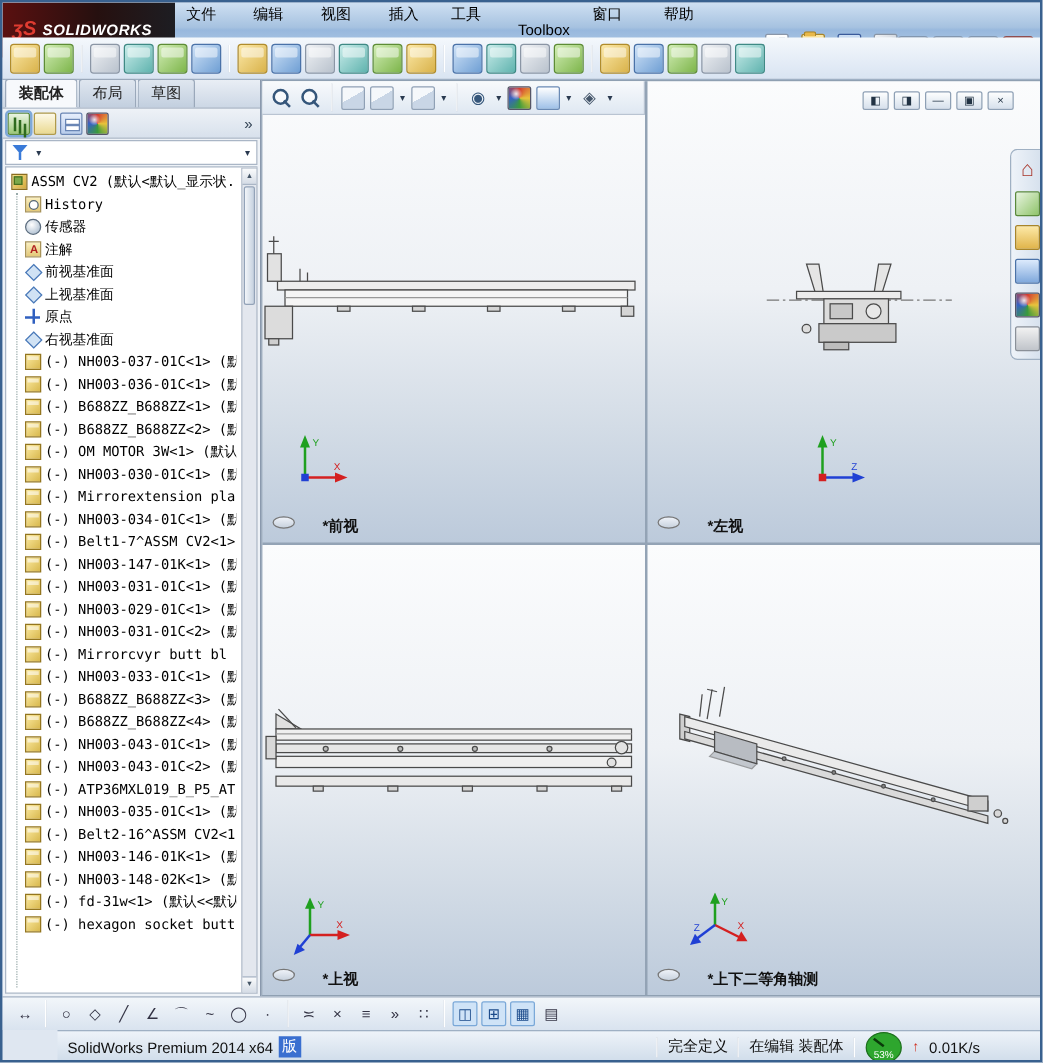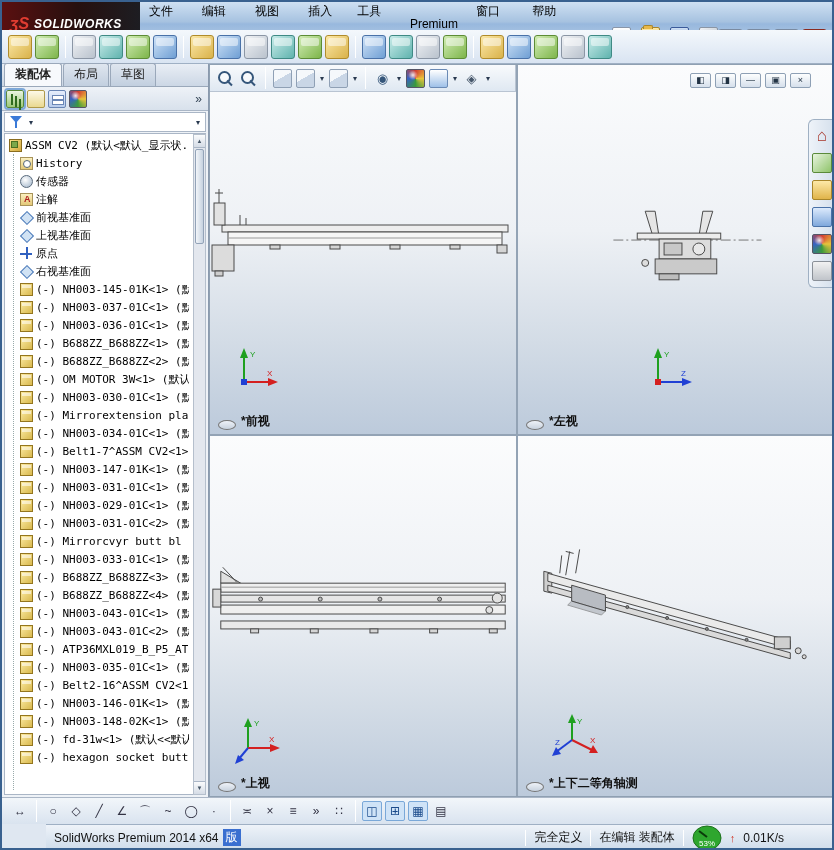--- a/index.html
+++ b/index.html
@@ -129,21 +129,21 @@
 
   
   #viewport { position:absolute; top:62px; left:207px; width:627px; height:733px;
     background:#93a3b5; border:1px solid #8fa0b2; }
   .quadrants { display:grid; width:100%; height:100%; grid-template-columns:306px 1fr;
     grid-template-rows:369px 1fr; gap:2px; background:#93a3b5; }
   .q { position:relative; overflow:hidden;
     background:linear-gradient(180deg,#fbfcfd 0%,#eef1f5 45%,#d3dce6 75%,#bccadb 100%); }
   .drawing { position:absolute; inset:0; width:100%; height:100%; }
   .triad { position:absolute; }
-  .view-label { position:absolute; left:8px; bottom:4px; display:flex; align-items:flex-end; gap:5px;
+  .view-label { position:absolute; left:8px; bottom:4px; display:flex; align-items:flex-start; gap:22px;
     font-size:12px; font-weight:600; color:#111; z-index:3; }
   .view-oval { width:18px; height:10px; border:1px solid #777; border-radius:50%;
     background:linear-gradient(#eef2f8,#c8d2de); display:inline-block; }
   .headsup { position:absolute; top:0; left:0; width:306px; height:27px;
     background:linear-gradient(#f8fafc,#dfe8f2); border-bottom:1px solid #b9c4d2; border-right:1px solid #b9c4d2;
     display:flex; align-items:center; padding:0 6px; gap:4px; z-index:5; }
   .hicon { width:19px; height:19px; border-radius:2px; display:flex; align-items:center; justify-content:center; position:relative; }
   .vp-winbtns { position:absolute; top:8px; right:24px; display:flex; gap:4px; z-index:6; }
   .vpb { width:21px; height:15px; border:1px solid #8ea0b5; background:linear-gradient(#fdfefe,#d6e0ec);
     border-radius:2px; font-size:9px; line-height:1; display:flex; align-items:center; justify-content:center; color:#234; }
@@ -181,21 +181,21 @@
     <div id="logo">
       <span class="mark">ʒS</span>
       <span class="word">SOLIDWORKS</span>
     </div>
     <div id="menubar">
         <div class="menu-item">文件(F)</div>
         <div class="menu-item">编辑(E)</div>
         <div class="menu-item">视图(V)</div>
         <div class="menu-item">插入(I)</div>
         <div class="menu-item">工具(T)</div>
-        <div class="menu-item">Premium</div>
+        <div class="menu-item">Toolbox</div>
         <div class="menu-item">窗口(W)</div>
         <div class="menu-item">帮助(H)</div>
       </div>
     <div class="t-pin"></div>
     <div id="qat">
         <div class="qicon t-doc"></div>
         <span class="dd">▾</span>
         <div class="qicon t-folder"></div>
         <span class="dd">▾</span>
         <div class="qicon t-save"></div>
@@ -287,24 +287,20 @@
         <div class="tree-row ind1">
           <span class="ti ti-origin"></span>
           <span class="tree-label">原点</span>
         </div>
         <div class="tree-row ind1">
           <span class="ti ti-plane"></span>
           <span class="tree-label">右视基准面</span>
         </div>
         <div class="tree-row ind1">
           <span class="ti ti-part"></span>
-          <span class="tree-label">(-) NH003-145-01K&lt;1&gt; (默</span>
-        </div>
-        <div class="tree-row ind1">
-          <span class="ti ti-part"></span>
           <span class="tree-label">(-) NH003-037-01C&lt;1&gt; (默</span>
         </div>
         <div class="tree-row ind1">
           <span class="ti ti-part"></span>
           <span class="tree-label">(-) NH003-036-01C&lt;1&gt; (默</span>
         </div>
         <div class="tree-row ind1">
           <span class="ti ti-part"></span>
           <span class="tree-label">(-) B688ZZ_B688ZZ&lt;1&gt; (默</span>
         </div>

